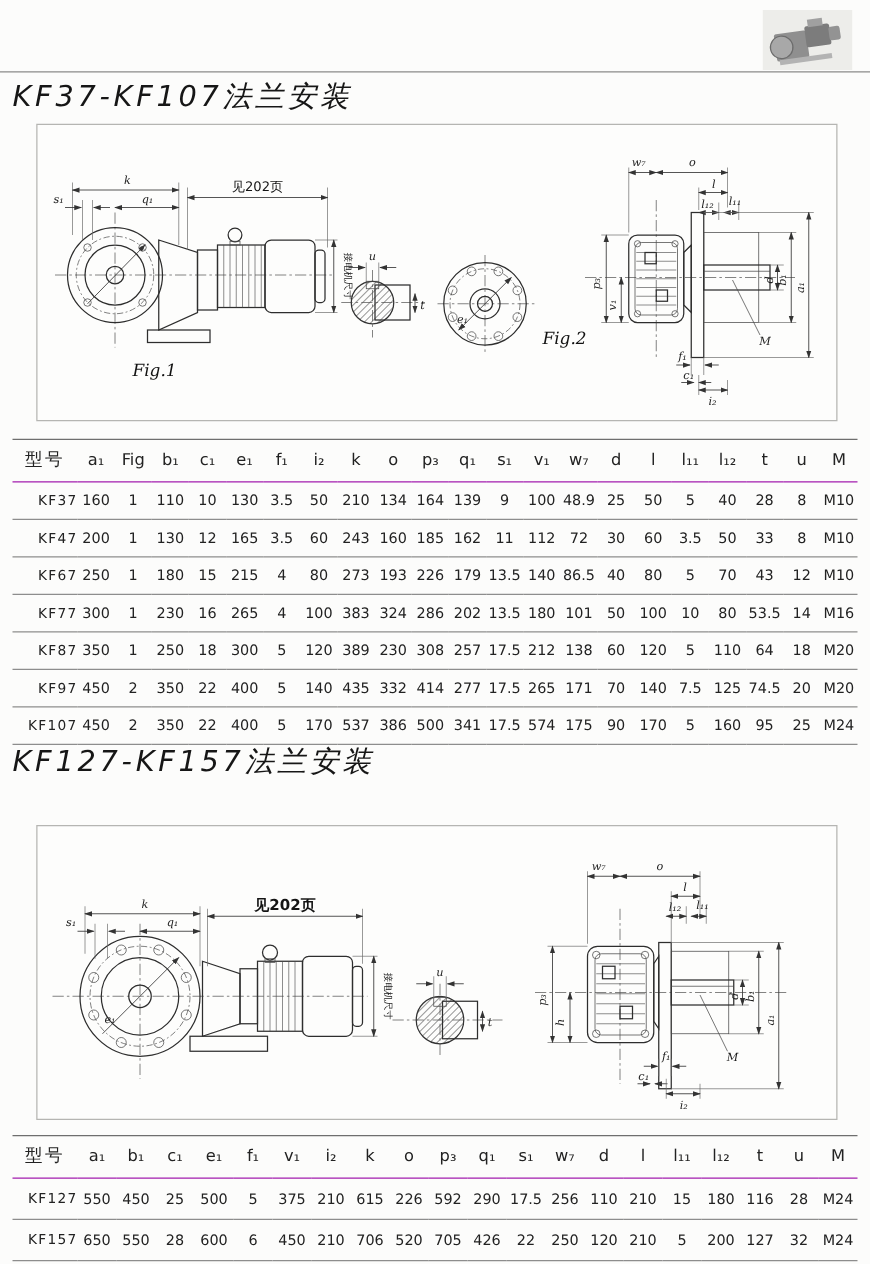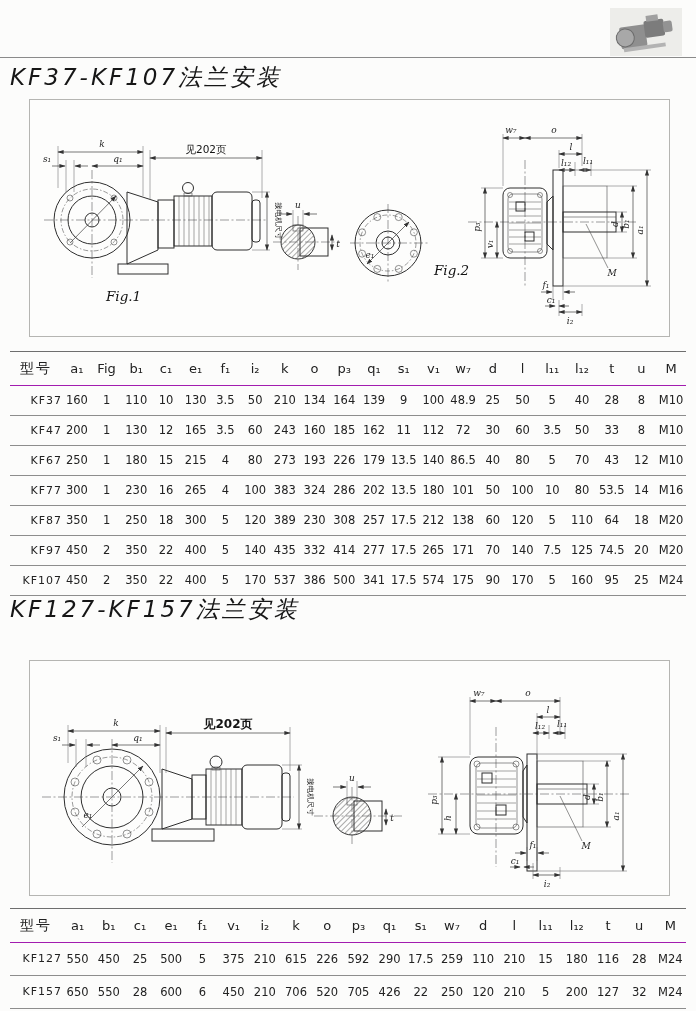--- a/index.html
+++ b/index.html
@@ -590,21 +590,21 @@
     <div class="td">25</div>
     <div class="td">500</div>
     <div class="td">5</div>
     <div class="td">375</div>
     <div class="td">210</div>
     <div class="td">615</div>
     <div class="td">226</div>
     <div class="td">592</div>
     <div class="td">290</div>
     <div class="td">17.5</div>
-    <div class="td">259</div>
+    <div class="td">256</div>
     <div class="td">110</div>
     <div class="td">210</div>
     <div class="td">15</div>
     <div class="td">180</div>
     <div class="td">116</div>
     <div class="td">28</div>
     <div class="td">M24</div>
     <div class="td model">KF157</div>
     <div class="td">650</div>
     <div class="td">550</div>

